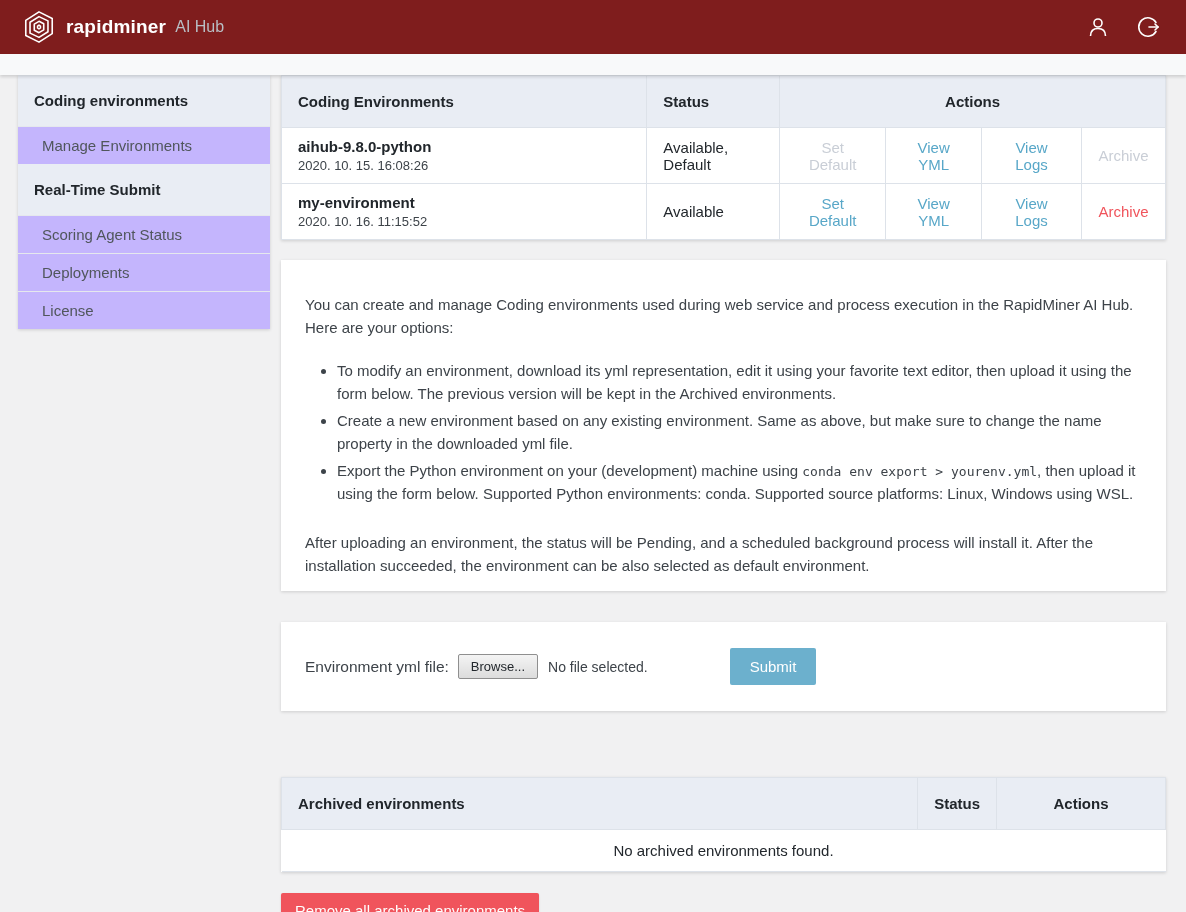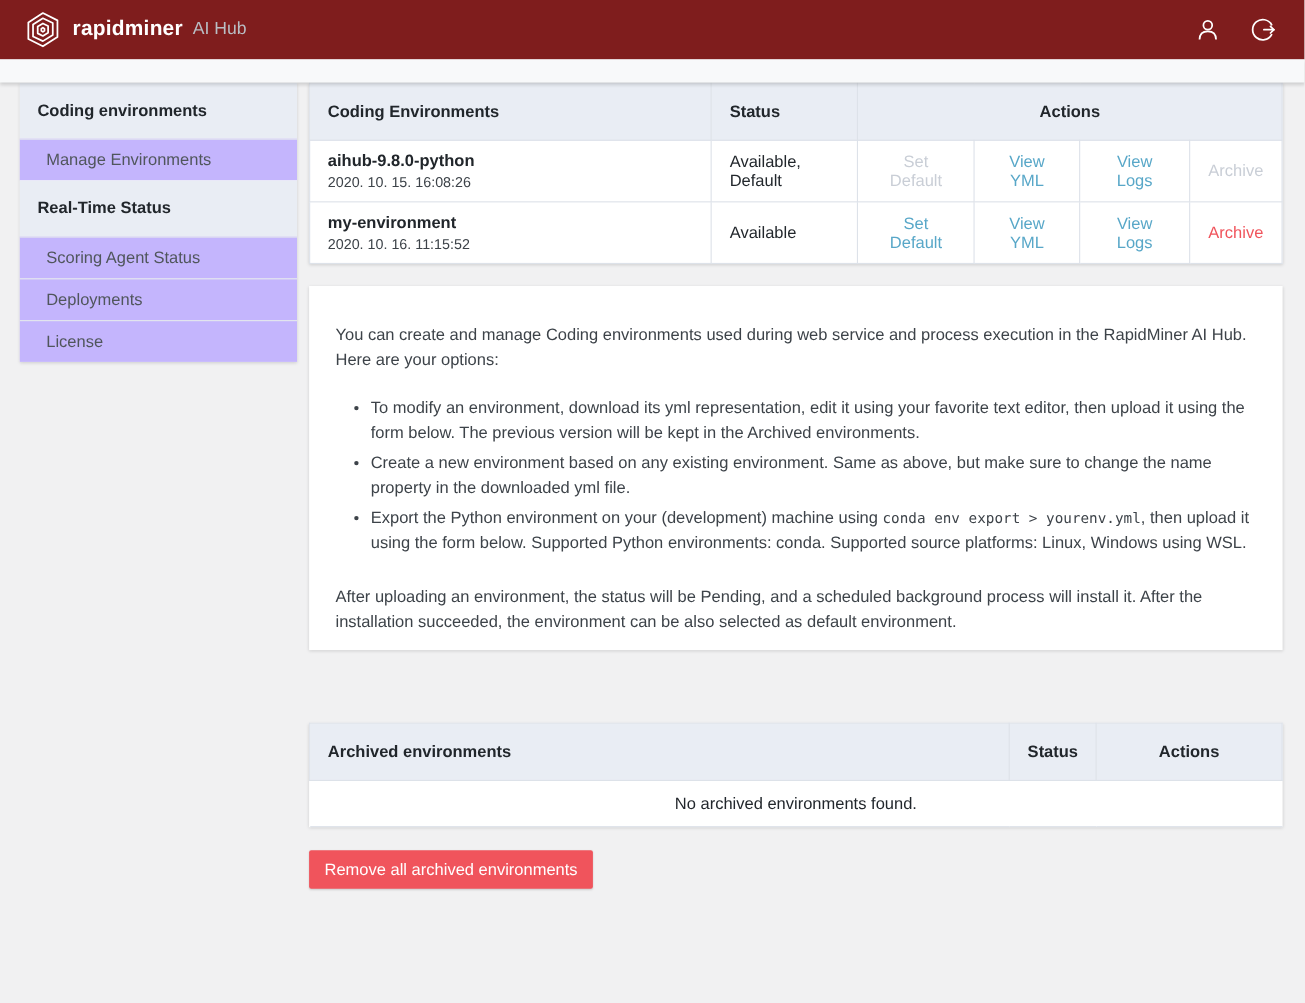--- a/index.html
+++ b/index.html
@@ -196,21 +196,21 @@
   </div>
 </div>
 
 <div class="top-strip"></div>
 
 <div class="content">
 
   <div class="sidebar panel-shadow">
     <div class="side-header">Coding environments</div>
     <div class="side-item">Manage Environments</div>
-    <div class="side-header">Real-Time Status</div>
+    <div class="side-header">Real-Time Submit</div>
     <div class="side-item">Scoring Agent Status</div>
     <div class="side-item">Deployments</div>
     <div class="side-item">License</div>
   </div>
 
   <div class="main">
 
     
     <table class="env-table panel-shadow">
       <colgroup>
@@ -257,20 +257,26 @@
       <p>You can create and manage Coding environments used during web service and process execution in the RapidMiner AI Hub. Here are your options:</p>
       <ul>
         <li>To modify an environment, download its yml representation, edit it using your favorite text editor, then upload it using the form below. The previous version will be kept in the Archived environments.</li>
         <li>Create a new environment based on any existing environment. Same as above, but make sure to change the name property in the downloaded yml file.</li>
         <li><span>Export the Python environment on your (development) machine using </span><code class="inline-code">conda env export &gt; yourenv.yml</code><span>, then upload it using the form below. Supported Python environments: conda. Supported source platforms: Linux, Windows using WSL.</span></li>
       </ul>
       <p class="outro">After uploading an environment, the status will be Pending, and a scheduled background process will install it. After the installation succeeded, the environment can be also selected as default environment.</p>
     </div>
 
     
+    <div class="form-panel panel-shadow">
+      <span class="form-label">Environment yml file:</span>
+      <button class="browse-btn">Browse...</button>
+      <span class="no-file">No file selected.</span>
+      <button class="submit-btn">Submit</button>
+    </div>
 
     
     <div class="arch-wrap">
       <table class="arch-table panel-shadow">
         <colgroup>
           <col style="width:649px">
             <col style="width:65px">
             <col style="width:171px">
         </colgroup>
         <tbody>

